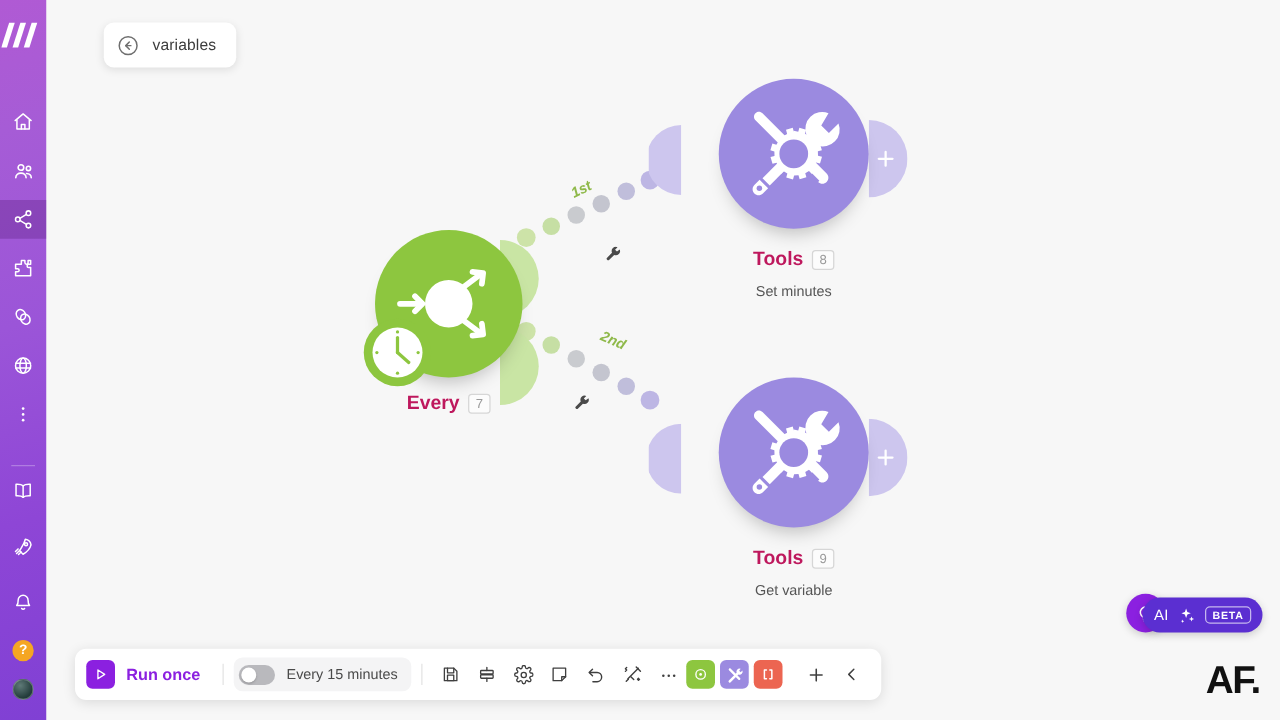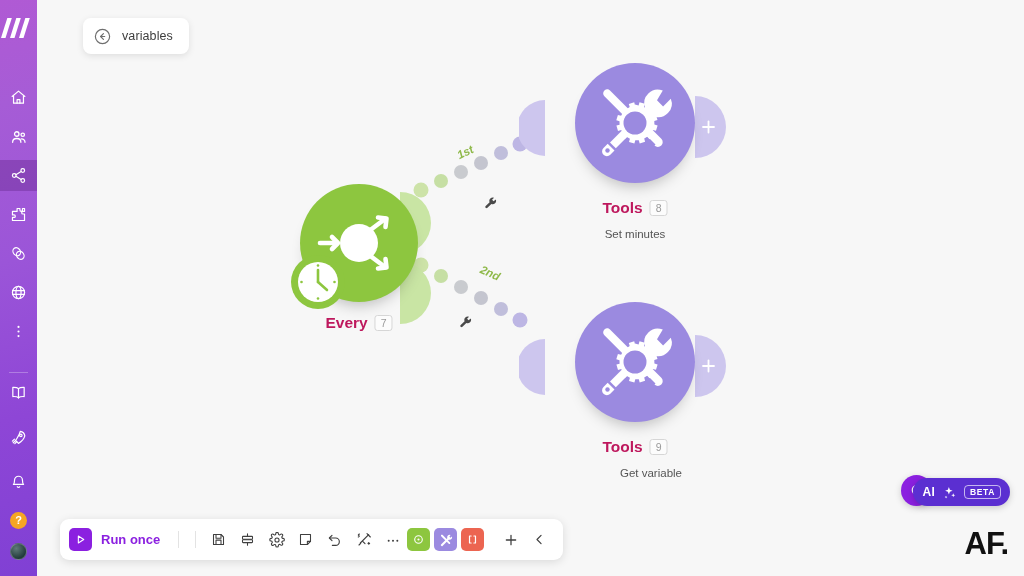--- a/index.html
+++ b/index.html
@@ -141,21 +141,21 @@
     width: 31px; height: 31px; border-radius: 50%; background: #8b20e0;
     display: flex; align-items: center; justify-content: center;
     box-shadow: 0 2px 7px rgba(0,0,0,0.18); z-index: 25;
   }
   .ai-pill {
     position: absolute; right: 14px; bottom: 70px;
     height: 28px; border-radius: 14px; background: #5b2fd1;
     display: flex; align-items: center; gap: 7px; padding: 0 9px;
     box-shadow: 0 2px 7px rgba(0,0,0,0.18); z-index: 25;
   }
-  .ai-text { color: #fff; font-size: 12px; font-weight: 700; letter-spacing: .3px; }
+  .ai-text { color: #fff; font-size: 12px; font-weight: 400; letter-spacing: .3px; }
   .ai-beta {
     color: #fff; font-size: 8.5px; font-weight: bold; letter-spacing: .6px;
     border: 1px solid rgba(255,255,255,0.65); border-radius: 4px; padding: 2px 5px; line-height: 1;
   }
   .watermark {
     position: absolute; right: 16px; bottom: 14px;
     font-size: 31px; font-weight: bold; color: #111; letter-spacing: -1px;
     font-family: "Liberation Sans", sans-serif; z-index: 25;
   }
 </style>
@@ -414,38 +414,44 @@
             <path fill="#ffffff" d="M46 27.5l3.6.9.9-3.2 5.4 1.6-.9 3.2 3 1.8 2.3-2.4 4 3.9-2.4 2.3 1.8 3 3.2-.9 1.6 5.4-3.2.9.1 3.5 3.2.9-1.6 5.4-3.2-.9-1.8 3 2.4 2.3-3.9 4-2.3-2.4-3 1.8.9 3.2-5.4 1.6-.9-3.2-3.5.1-.9 3.2-5.4-1.6.9-3.2-3-1.8-2.3 2.4-4-3.9 2.4-2.3-1.8-3-3.2.9-1.6-5.4 3.2-.9-.1-3.5-3.2-.9 1.6-5.4 3.2.9 1.8-3-2.4-2.3 3.9-4 2.3 2.4 3-1.8-.9-3.2 5.4-1.6.9 3.2z"></path>
             <circle cx="46" cy="46" r="11.5" fill="#9b8ae0"></circle>
           </g>
         </svg>
       </div>
 
       <div class="node-label" style="top:136px; left:95px;">
         <span class="node-title">Tools</span>
         <span class="node-badge">9</span>
       </div>
-      <div class="node-sub" style="top:165px; left:111px;">Get variable</div>
+      <div class="node-sub" style="top:165px; left:95px;">Get variable</div>
     </div>
 
   </div>
 
   <div class="toolbar">
 
     <div class="tb-run">
       <div class="tb-play">
         <svg width="13" height="13" viewBox="0 0 24 24" fill="none" stroke="#ffffff" stroke-width="2" stroke-linejoin="round">
           <path d="M8 5.5 18 12 8 18.5z"></path>
         </svg>
       </div>
       <span class="tb-run-label">Run once</span>
     </div>
 
     <div class="tb-sep"></div>
 
+    <div class="tb-sched">
+      <div class="tb-toggle">
+        <div class="tb-knob"></div>
+      </div>
+      <span class="tb-sched-label">Every 15 minutes</span>
+    </div>
 
     <div class="tb-sep"></div>
 
     <div class="tb-icons">
       <div class="tb-ico">
         <svg width="15" height="15" viewBox="0 0 24 24" fill="none" stroke="#3f3f3f" stroke-width="1.7" stroke-linecap="round" stroke-linejoin="round">
           <path d="M4 4h12l4 4v12H4z"></path>
             <path d="M8 4v6h8V4"></path>
             <rect x="8" y="13" width="8" height="7"></rect>
         </svg>

